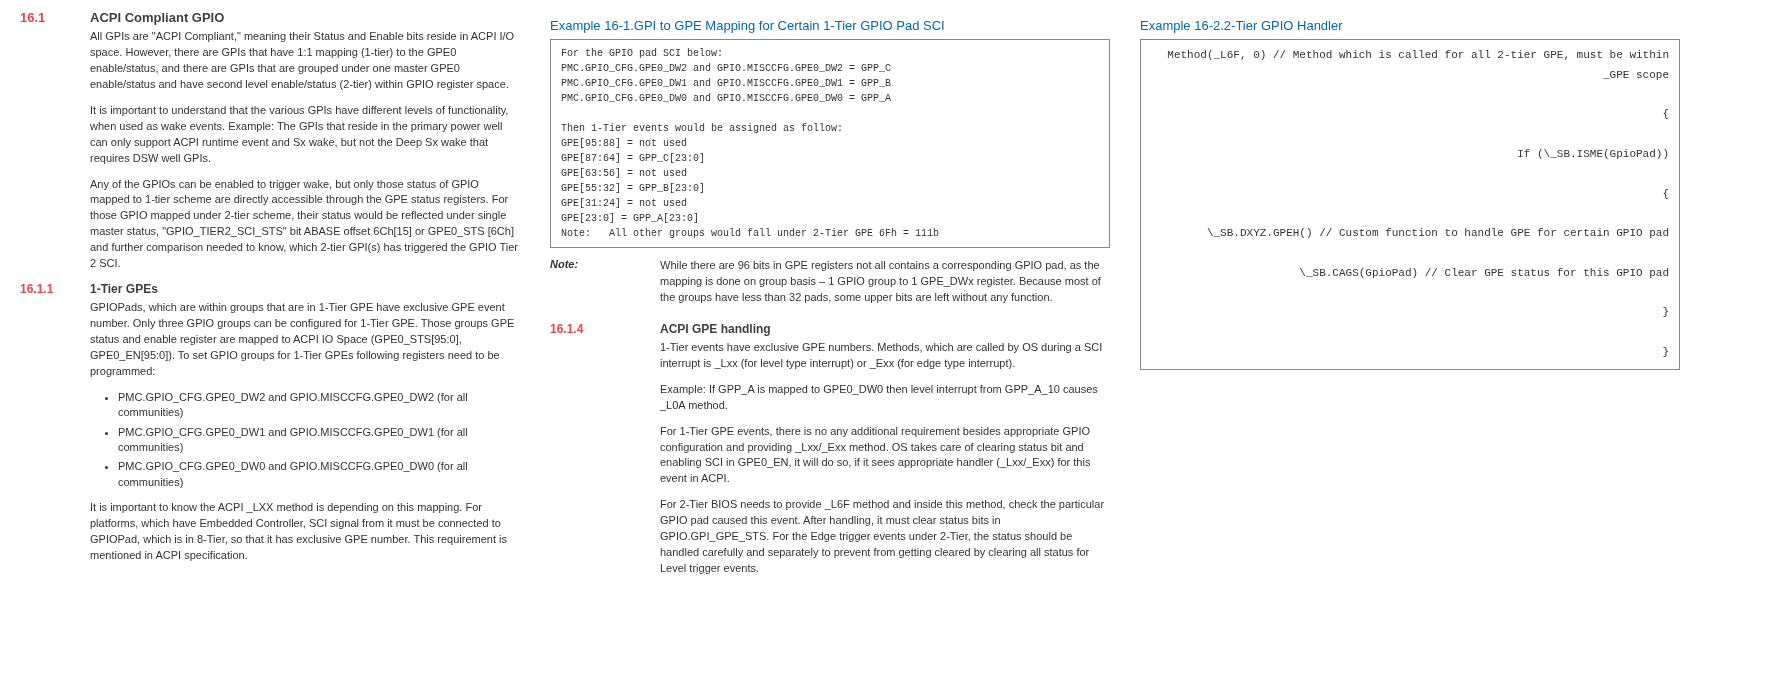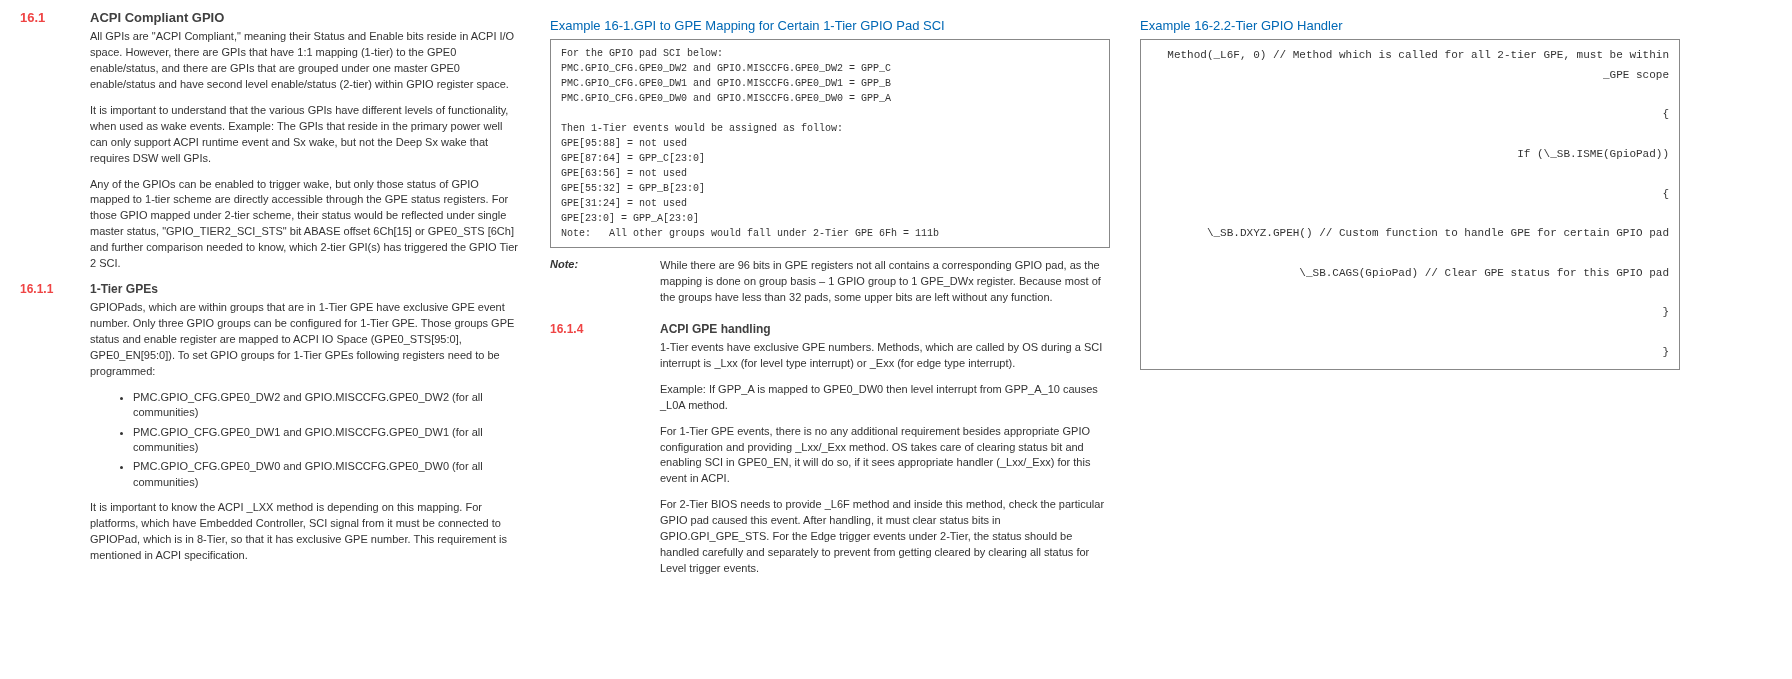--- a/index.html
+++ b/index.html
@@ -41,21 +41,21 @@
   .body-text {
     margin-left: 70px;
     line-height: 1.45;
     margin-bottom: 10px;
   }
   .body-text.nom { margin-left: 110px; }
   ul.bul {
     margin: 4px 0 10px 80px;
     padding-left: 18px;
   }
-  ul.bul li { margin-bottom: 4px; line-height: 1.4; margin-left: 15px; }
+  ul.bul li { margin-bottom: 4px; line-height: 1.4; }
   .example-label {
     color: #0068b5;
     font-weight: normal;
     font-size: 13px;
     margin: 8px 0 6px 0;
   }
   .code-box {
     border: 1px solid #888;
     padding: 6px 10px;
     font-size: 10px;

